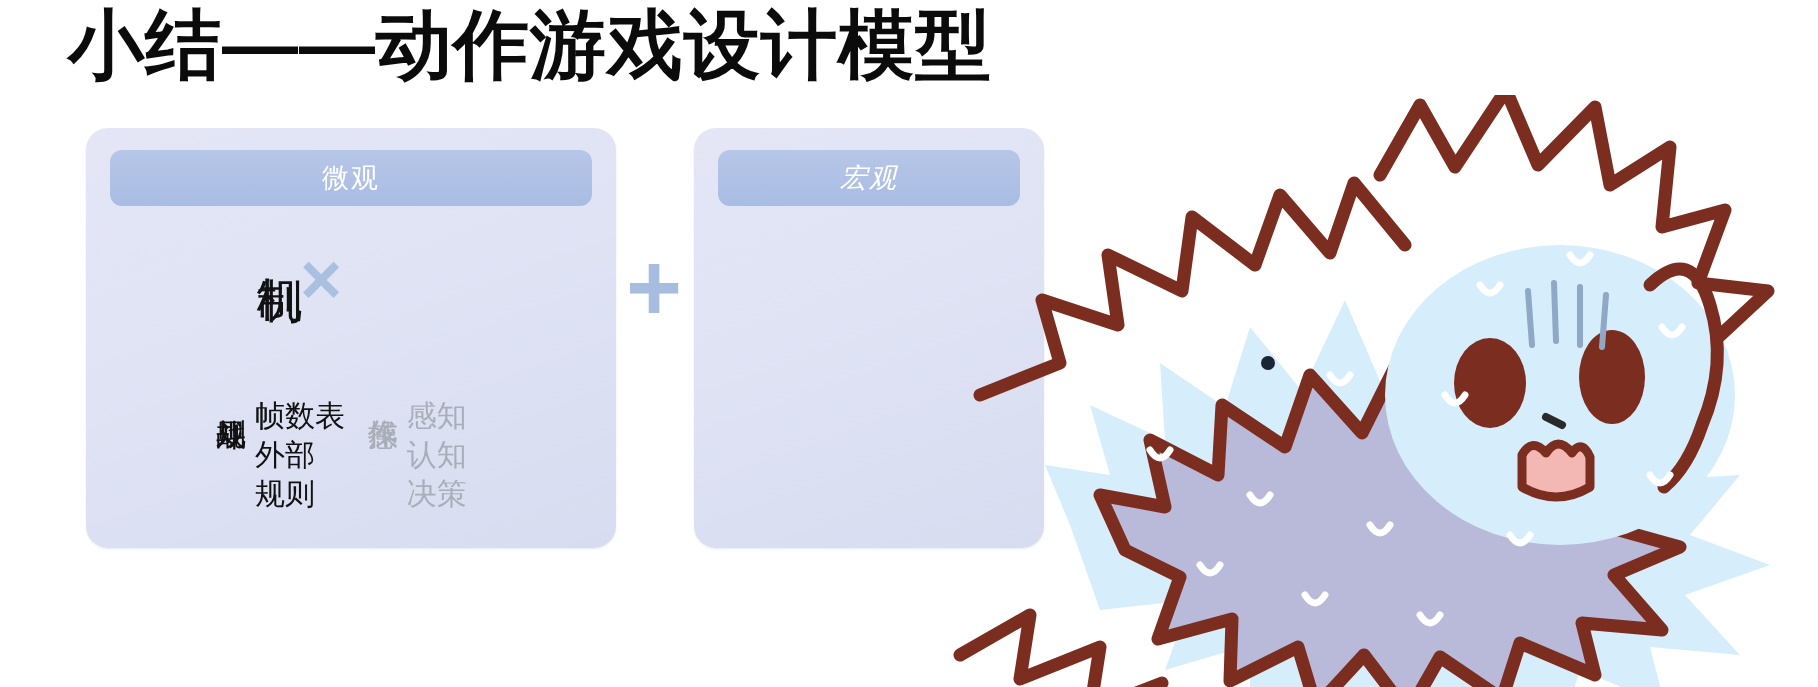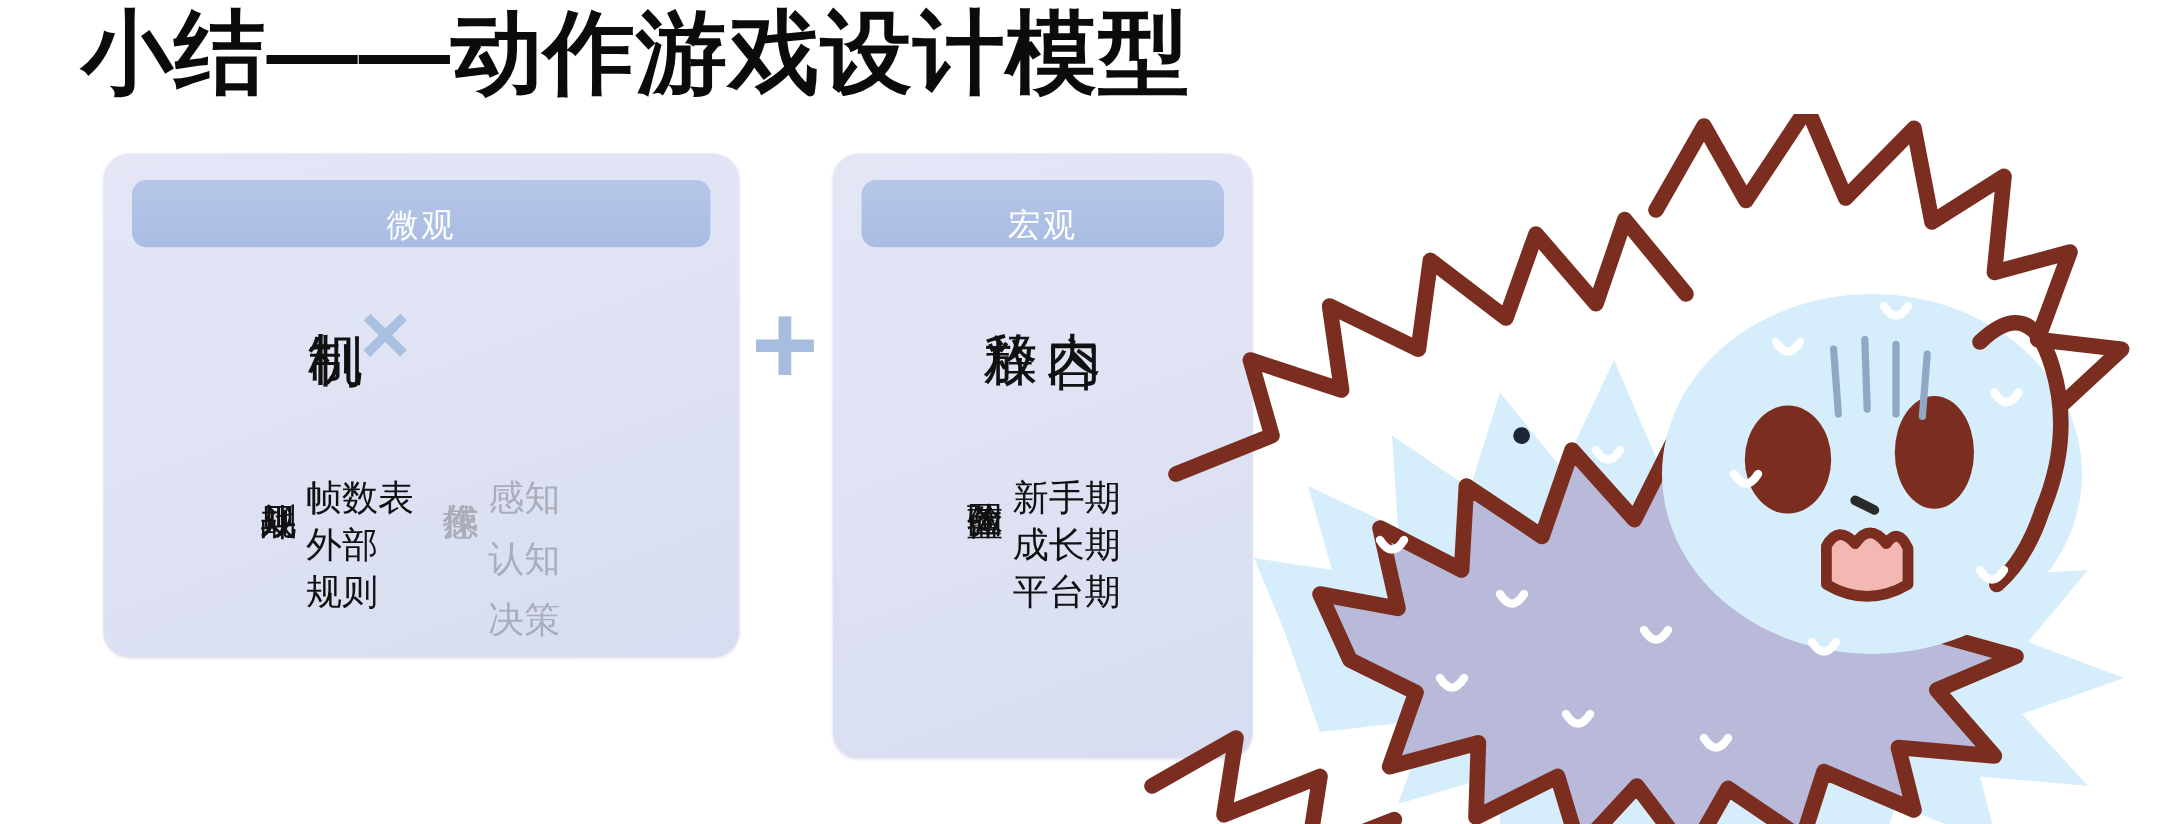--- a/index.html
+++ b/index.html
@@ -23,27 +23,27 @@
   }
 
   
   .panel{
     position:absolute;
     border-radius:22px;
     background:linear-gradient(160deg,#e4e6f6 0%,#dfe3f4 45%,#d7dcf0 100%);
     box-shadow:0 1px 2px rgba(120,130,180,.18);
   }
   .panel-micro{left:86px;top:128px;width:530px;height:420px;}
-  .panel-macro{left:694px;top:128px;width:350px;height:504px;}
+  .panel-macro{left:694px;top:128px;width:350px;height:420px;font-style:italic;}
 
   .panel-header{
     position:absolute;left:24px;top:22px;right:24px;height:56px;
     border-radius:12px;
     background:linear-gradient(180deg,#b6c6e8 0%,#a9bce2 100%);
-    display:flex;align-items:flex-end;justify-content:center;
+    display:flex;align-items:center;justify-content:center;
   }
   .panel-header span{
     color:#ffffff;font-size:27px;letter-spacing:2px;
   }
 
   
   .cols{
     position:absolute;left:0;right:0;top:96px;bottom:16px;
     display:flex;align-items:flex-start;justify-content:center;
   }
@@ -73,21 +73,21 @@
     font-size:30px;line-height:1.06;
     color:#111;letter-spacing:0px;
     margin-right:8px;
   }
   .vlabel.dim{color:#a9aeb8;}
   .items{
     display:flex;flex-direction:column;
     font-size:30px;line-height:1.30;
     color:#111;
   }
-  .items.dim{color:#a9aeb8;gap:12px;}
+  .items.dim{color:#a9aeb8;}
   .items div{white-space:nowrap;}
 
   
   .op-x{
     position:absolute;left:300px;top:243px;
     font-size:72px;line-height:1;color:#a9c0e0;font-weight:700;
     user-select:none;
   }
   .op-plus{
     position:absolute;left:626px;top:240px;
@@ -145,36 +145,20 @@
 
   <div class="op-x">×</div>
 
   <div class="op-plus">+</div>
 
   <div class="panel panel-macro">
     <div class="panel-header">
       <span>宏观</span>
     </div>
 
-    <div class="cols">
-      <div class="group">
-        <div style="display:flex;flex-direction:row;margin-top:16px;">
-          <div class="group-head" style="margin-top:0;margin-right:6px;">释放</div>
-          <div class="group-head" style="margin-top:0;">内容</div>
-        </div>
-        <div class="group-body">
-          <div class="vlabel">体验蓝图</div>
-          <div class="items">
-            <div>新手期</div>
-            <div>成长期</div>
-            <div>平台期</div>
-          </div>
-        </div>
-      </div>
-    </div>
   </div>
 
   <div class="mascot">
     <svg viewBox="0 0 870 600" xmlns="http://www.w3.org/2000/svg" aria-hidden="true">
       <defs>
         <clipPath id="clipAll">
             <rect x="0" y="0" width="870" height="600"></rect>
           </clipPath>
       </defs>
       <g clip-path="url(#clipAll)">

